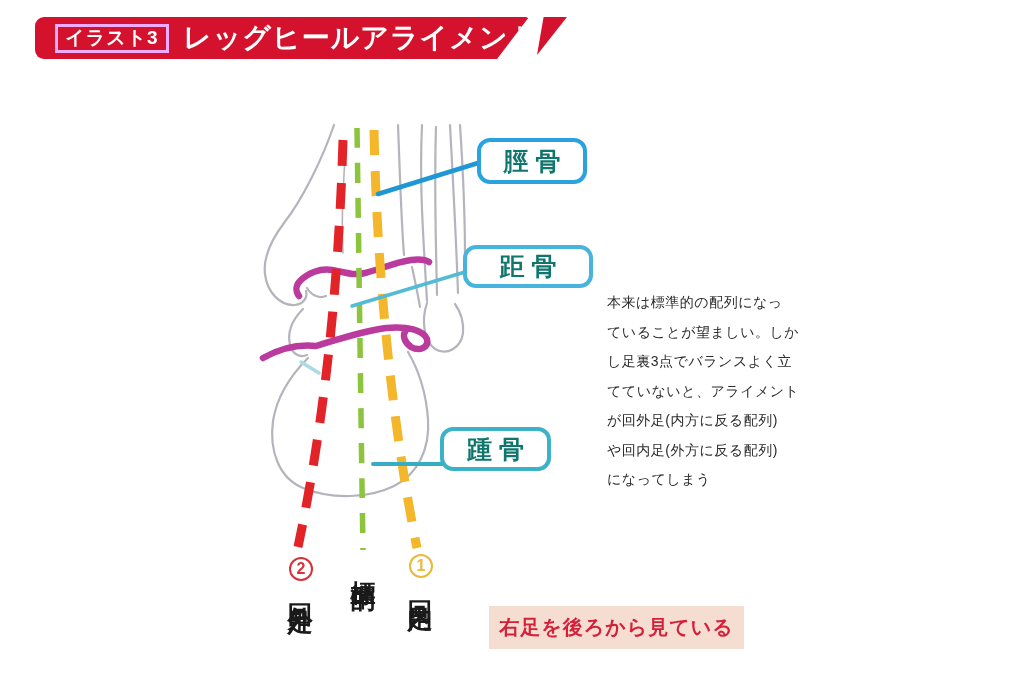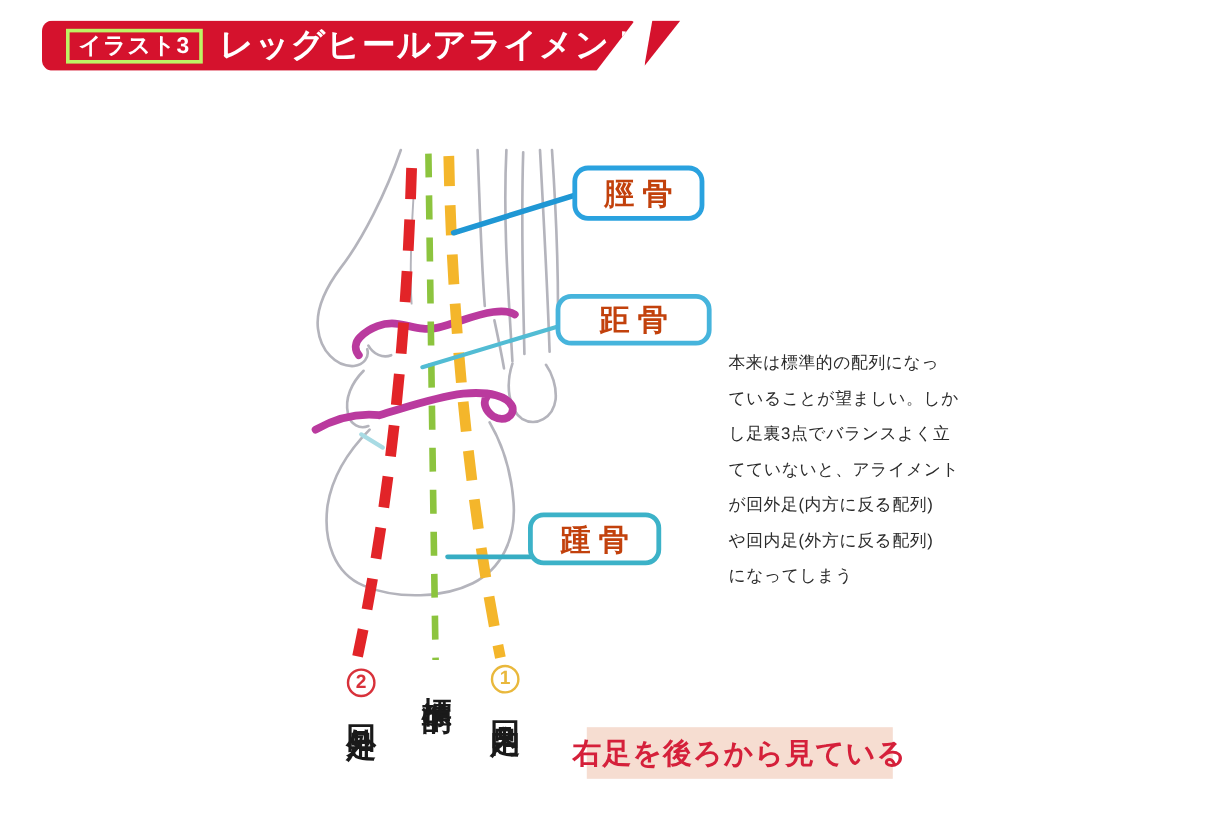--- a/index.html
+++ b/index.html
@@ -23,21 +23,21 @@
     display: flex; align-items: center;
     padding-left: 20px;
   }
   .banner-slash {
     position: absolute; left: 537px; top: 17px;
     width: 30px; height: 38px;
     background: #d5122d;
     clip-path: polygon(22% 0, 100% 0, 0 100%);
   }
   .banner-badge {
-    border: 3px solid #bef264;
+    border: 3px solid #f0abfc;
     background: #d5122d;
     color: #ffffff;
     font-weight: bold;
     font-size: 19px;
     width: 114px; height: 29px;
     display: flex; align-items: center; justify-content: center;
     letter-spacing: 1px;
     flex: 0 0 auto;
   }
   .banner-title {
@@ -51,21 +51,21 @@
 
   
   .callout-box {
     position: absolute;
     background: #ffffff;
     border: 4px solid #2fa6dc;
     border-radius: 13px;
     display: flex; align-items: center; justify-content: center;
     font-weight: bold;
     font-size: 25px;
-    color: #c2410c;
+    color: #0f766e;
     letter-spacing: 7px;
     text-indent: 7px;
   }
   #box-tibia     { left: 477px; top: 138px; width: 110px; height: 46px; border-color:#2aa2df; }
   #box-talus     { left: 463px; top: 245px; width: 130px; height: 43px; border-color:#46b4dc; }
   #box-calcaneus { left: 440px; top: 427px; width: 111px; height: 44px; border-color:#3cb2c8; }
 
   
   .description {
     position: absolute; left: 607px; top: 288px; width: 268px;
@@ -105,21 +105,21 @@
   }
 
   
   .view-note {
     position: absolute; left: 489px; top: 606px;
     width: 255px; height: 43px;
     background: #f6ddd1;
     display: flex; align-items: center; justify-content: center;
     color: #d5203a;
     font-weight: bold;
-    font-size: 24px;
+    font-size: 20px;
     letter-spacing: 1px;
     white-space: nowrap;
   }
 
   
   #anatomy-svg { position: absolute; left: 250px; top: 95px; }
 </style>
 </head>
 <body>
 

